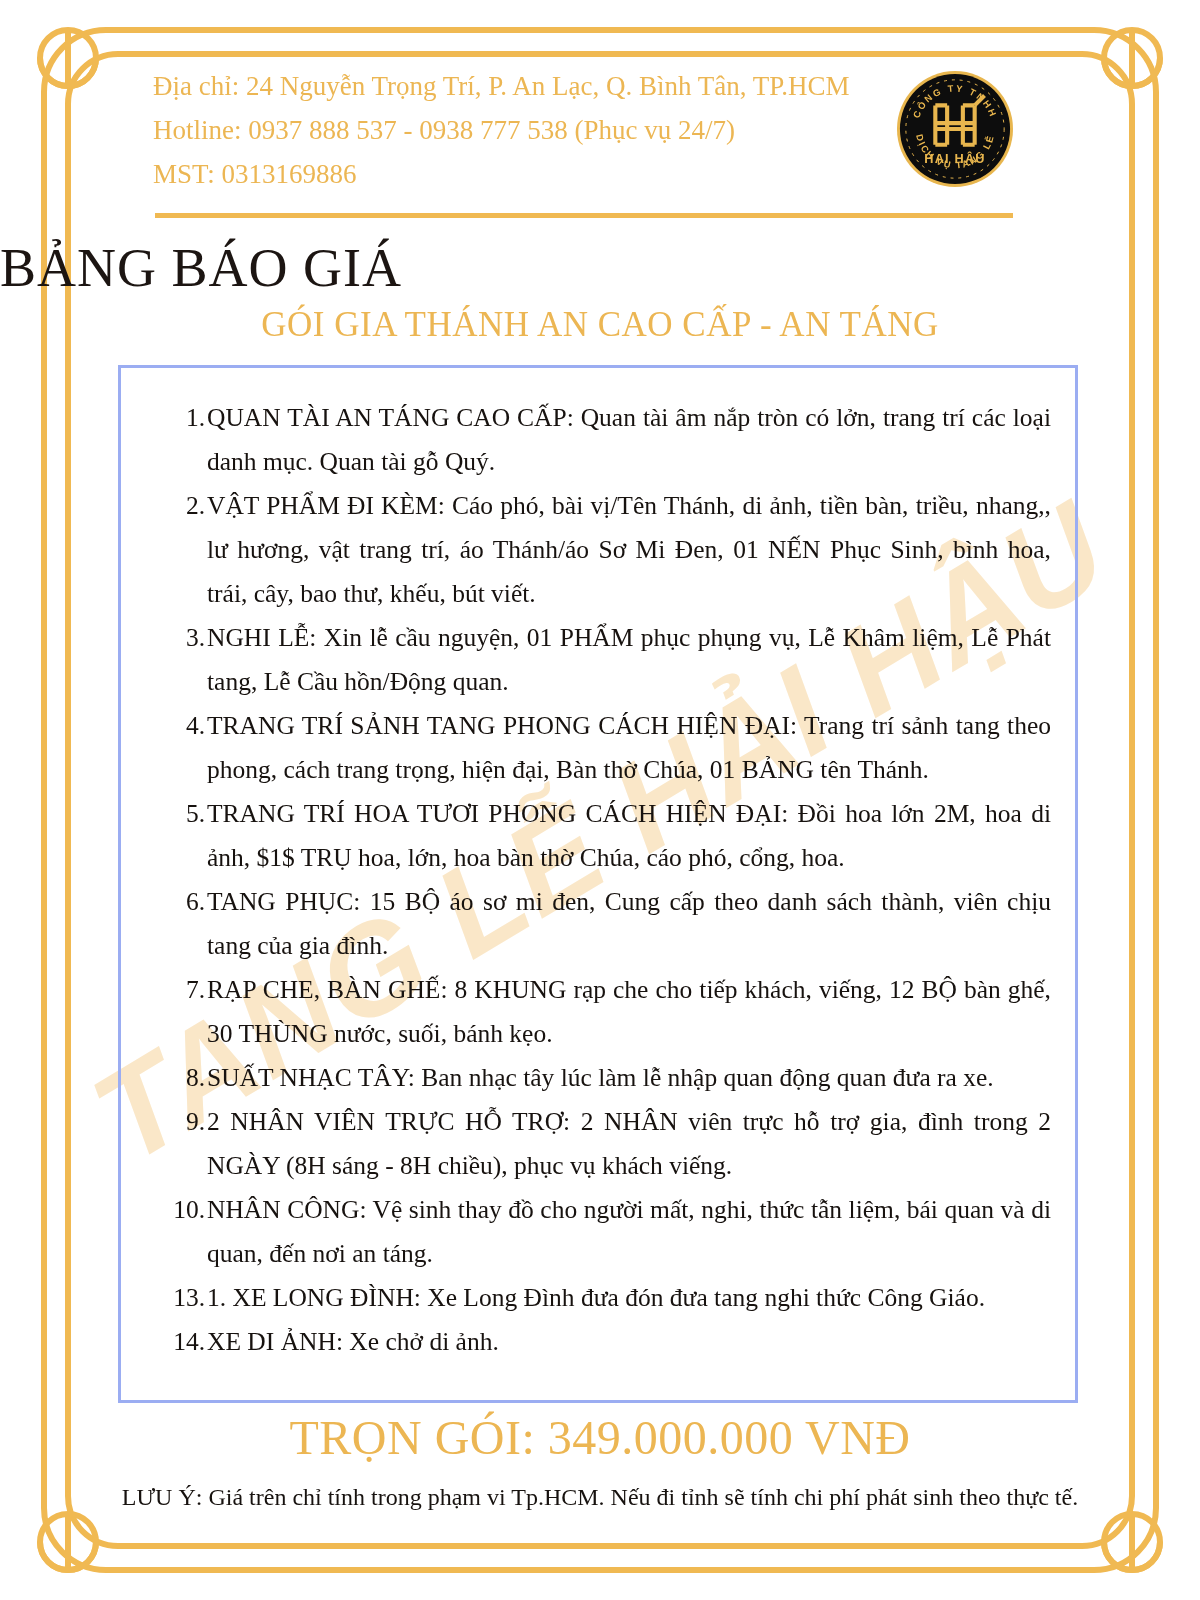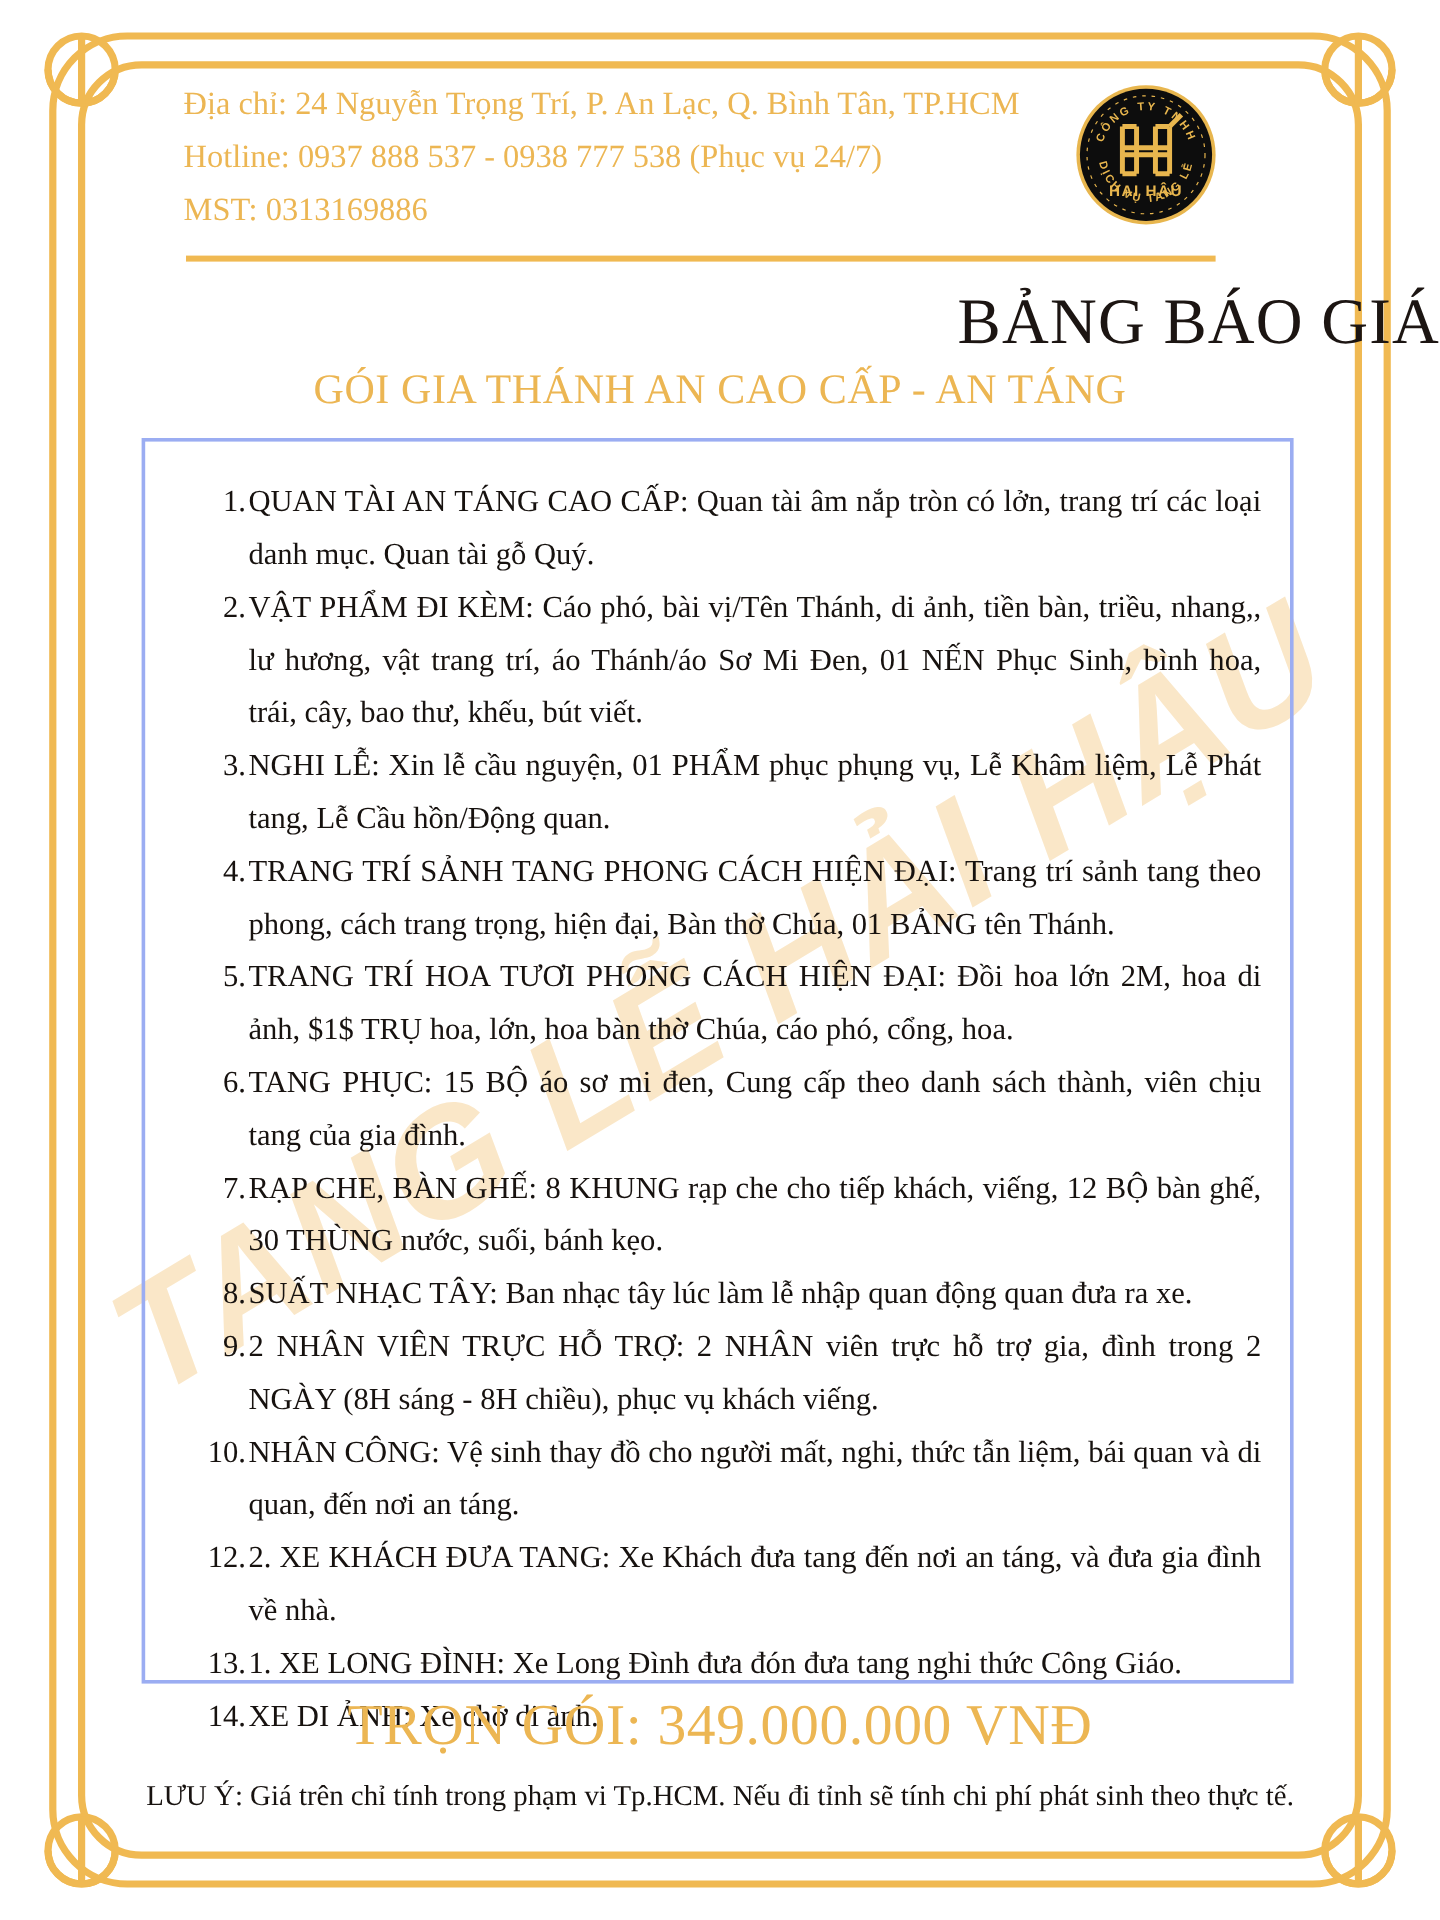--- a/index.html
+++ b/index.html
@@ -88,21 +88,21 @@
     height: 5px;
     background: #f0b952;
   }
 
   
   .title {
     position: absolute;
     left: 0;
     top: 237px;
     width: 1200px;
-    text-align: right;
+    text-align: left;
     color: #1c1512;
     font-size: 54px;
     font-weight: normal;
     letter-spacing: 1px;
   }
   .subtitle {
     position: absolute;
     left: 0;
     top: 305px;
     width: 1200px;
@@ -285,24 +285,20 @@
           </div>
           <div class="item">
             <div class="item-num">9.</div>
             <div class="item-body">2 NHÂN VIÊN TRỰC HỖ TRỢ: 2 NHÂN viên trực hỗ trợ gia, đình trong 2 NGÀY (8H sáng - 8H chiều), phục vụ khách viếng.</div>
           </div>
           <div class="item">
             <div class="item-num">10.</div>
             <div class="item-body">NHÂN CÔNG: Vệ sinh thay đồ cho người mất, nghi, thức tẫn liệm, bái quan và di quan, đến nơi an táng.</div>
           </div>
           <div class="item">
-            <div class="item-num">12.</div>
-            <div class="item-body">2. XE KHÁCH ĐƯA TANG: Xe Khách đưa tang đến nơi an táng, và đưa gia đình về nhà.</div>
-          </div>
-          <div class="item">
             <div class="item-num">13.</div>
             <div class="item-body">1. XE LONG ĐÌNH: Xe Long Đình đưa đón đưa tang nghi thức Công Giáo.</div>
           </div>
           <div class="item">
             <div class="item-num">14.</div>
             <div class="item-body">XE DI ẢNH: Xe chở di ảnh.</div>
           </div>
         </div>
     </div>
 

